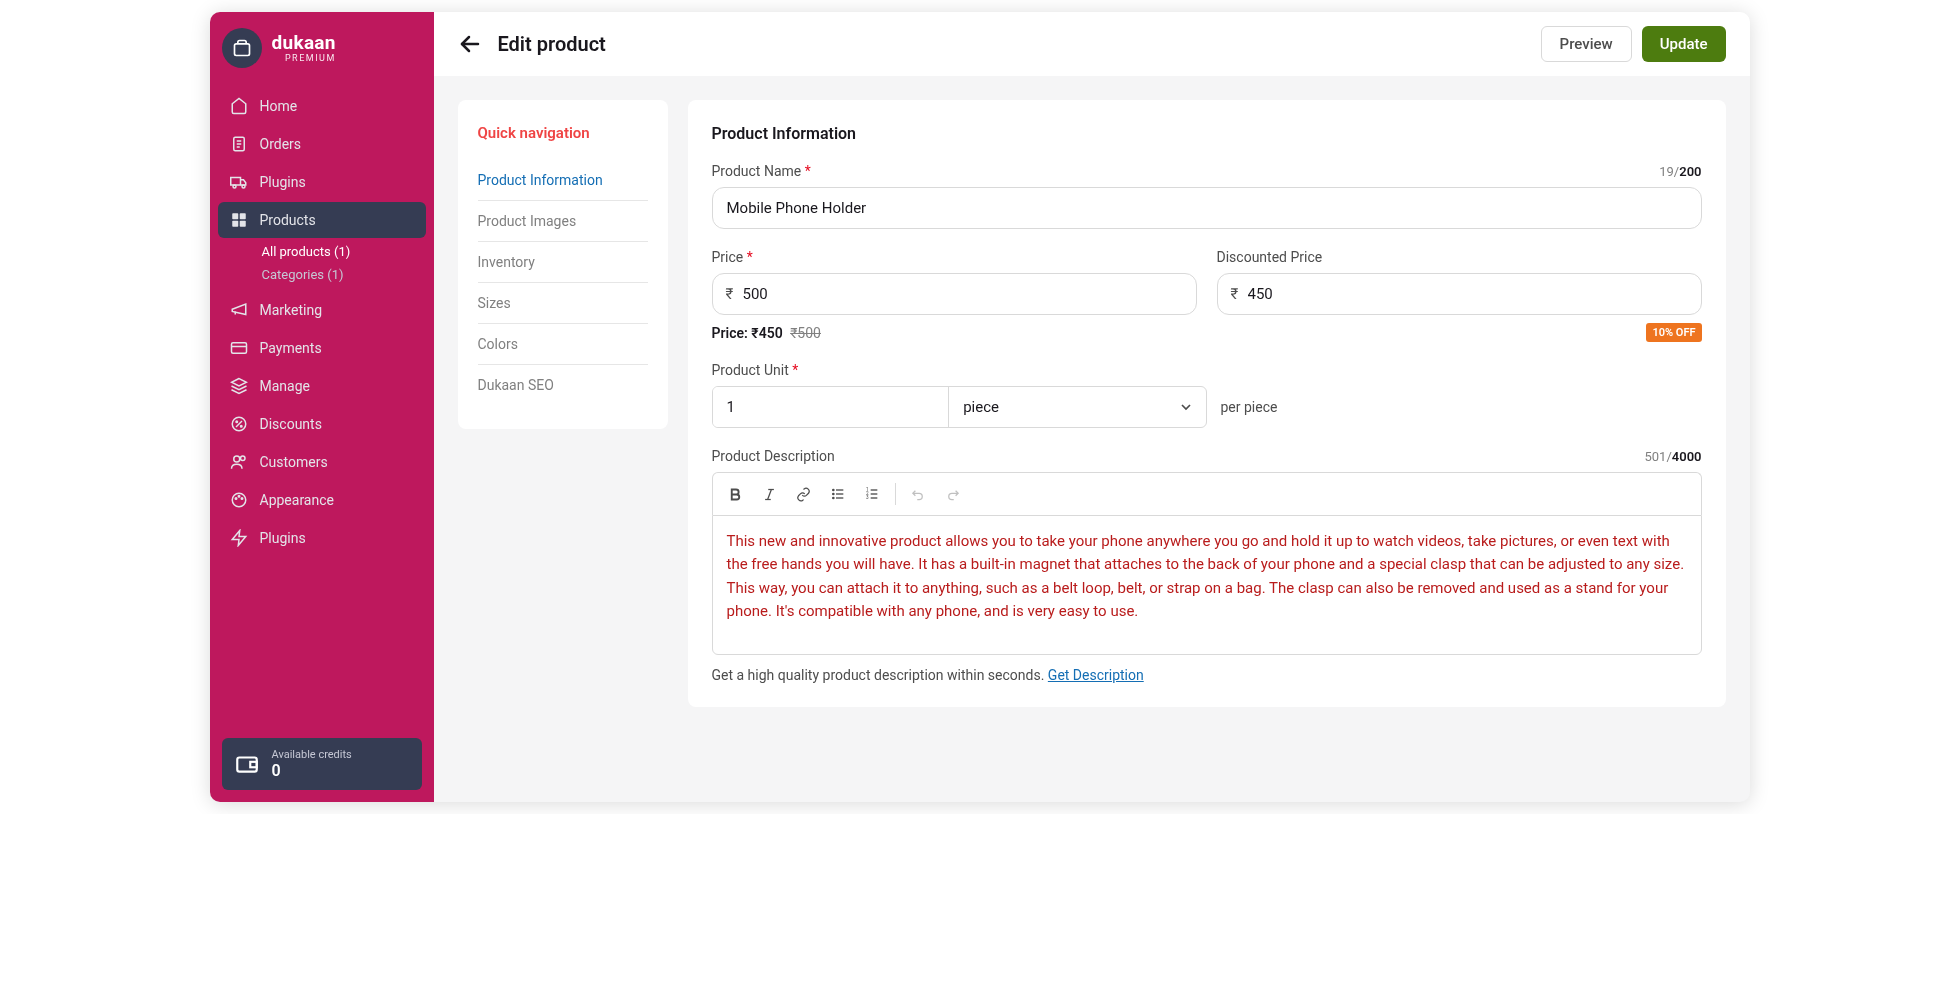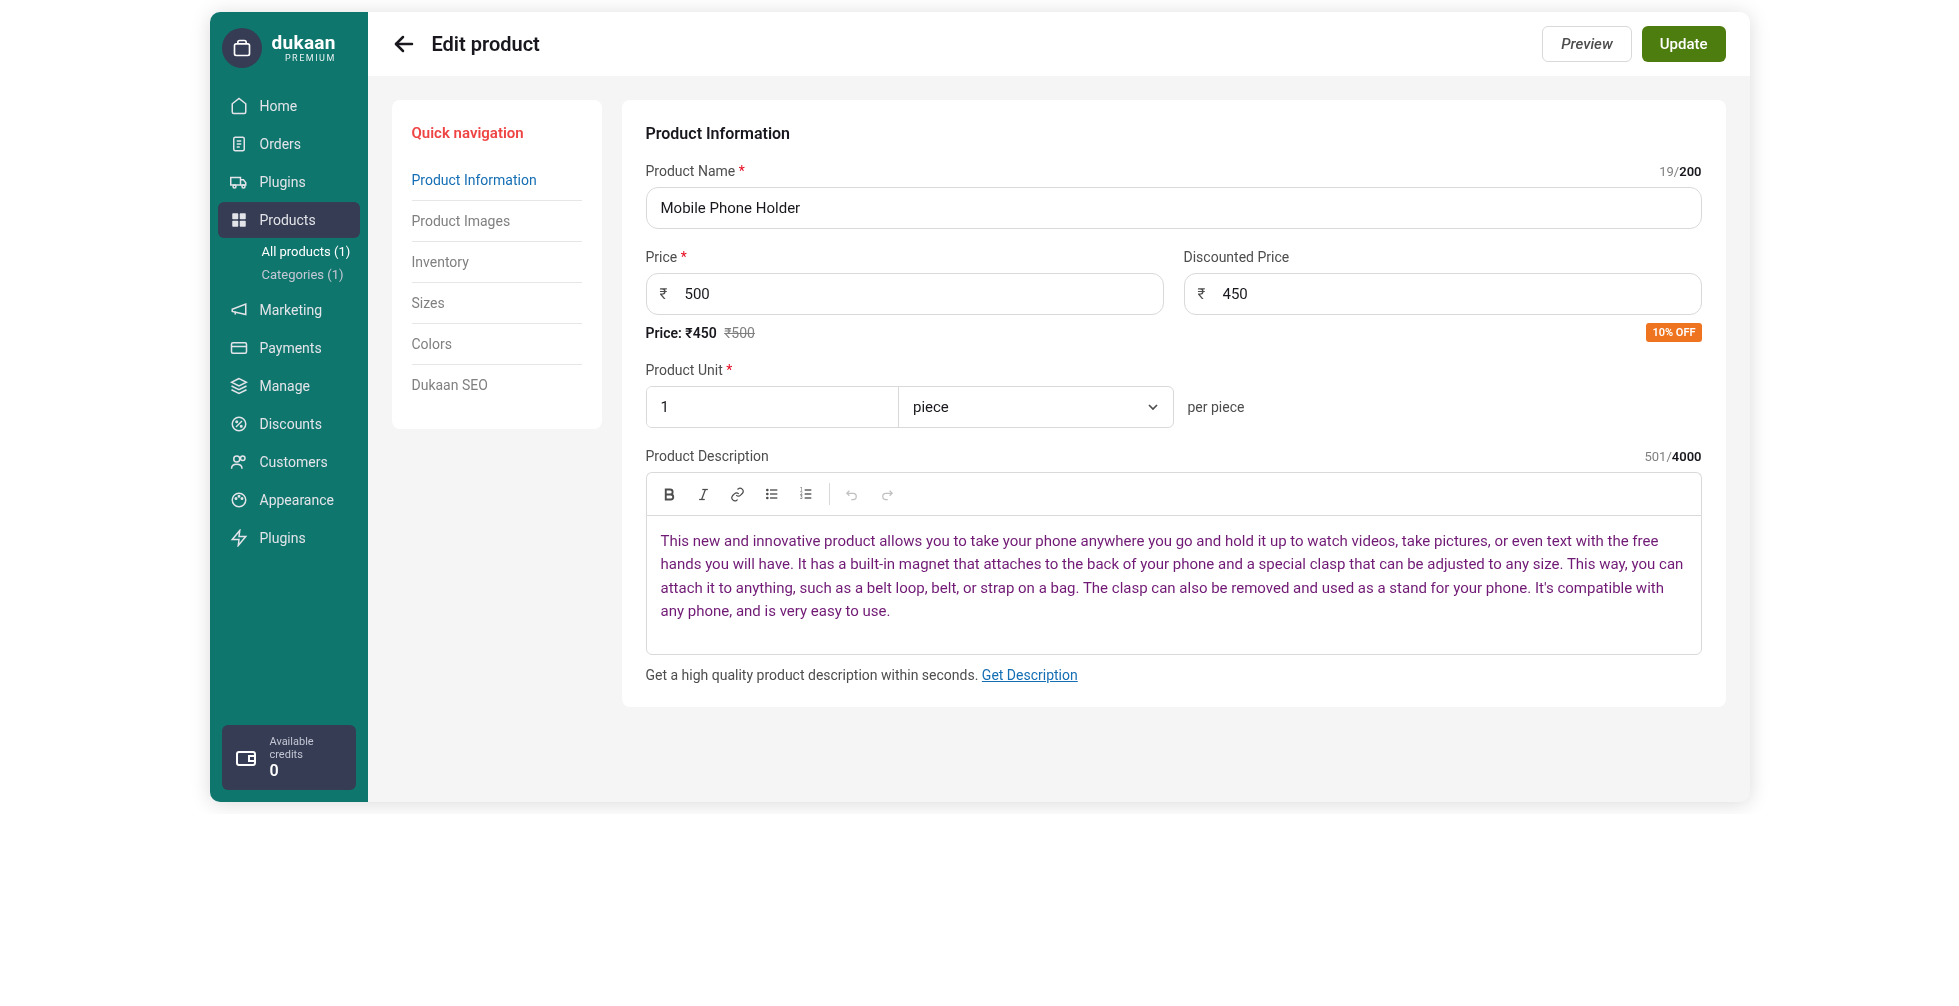--- a/index.html
+++ b/index.html
@@ -1,18 +1,18 @@
 <!DOCTYPE html>
 <html><head>
   <meta charset="utf-8">
   <style>
     * { margin: 0; padding: 0; box-sizing: border-box; font-family: -apple-system, BlinkMacSystemFont, 'Segoe UI', Roboto, sans-serif; }
     body { background: #fff; }
     .frame { width: 1540px; height: 790px; margin: 12px auto; border-radius: 10px; overflow: hidden; box-shadow: 0 2px 20px rgba(0,0,0,0.15); display: flex; background: #f5f5f6; }
-    .sidebar { width: 158px; background: #0f766e; color: #fff; display: flex; flex-direction: column; }
+    .sidebar { width: 224px; background: #be185d; color: #fff; display: flex; flex-direction: column; }
     .logo-area { padding: 16px 12px 20px; display: flex; align-items: center; gap: 10px; }
     .logo-badge { width: 40px; height: 40px; background: #353c53; border-radius: 50%; display: flex; align-items: center; justify-content: center; }
     .logo-text { display: flex; flex-direction: column; line-height: 1.1; }
     .brand { font-size: 19px; font-weight: 700; letter-spacing: 0.3px; }
     .premium { font-size: 9px; letter-spacing: 1.5px; text-align: right; opacity: 0.9; }
     .nav { flex: 1; padding: 0 8px; overflow-y: auto; }
     .nav-item { display: flex; align-items: center; gap: 12px; padding: 9px 12px; border-radius: 6px; font-size: 14px; color: #e3e4e9; cursor: pointer; margin-bottom: 2px; }
     .nav-item.active { background: #353c53; }
     .nav-item svg { flex-shrink: 0; }
     .subnav { padding-left: 44px; margin-bottom: 6px; }
@@ -21,21 +21,21 @@
     .credits-box { margin: 12px; padding: 10px 12px; background: #353c53; border-radius: 6px; display: flex; align-items: center; gap: 12px; }
     .credits-label { font-size: 11px; color: #c5c7d4; }
     .credits-value { font-size: 16px; font-weight: 600; }
     .main { flex: 1; display: flex; flex-direction: column; overflow: hidden; }
     .header { height: 64px; background: #fff; display: flex; align-items: center; padding: 0 24px; justify-content: space-between; border-bottom: 1px solid transparent; }
     .header-left { display: flex; align-items: center; gap: 16px; }
     .back-btn { cursor: pointer; display: flex; align-items: center; }
     .page-title { font-size: 20px; font-weight: 600; color: #1a181e; }
     .header-right { display: flex; gap: 10px; }
     .btn { padding: 8px 18px; border-radius: 6px; font-size: 15px; font-weight: 500; cursor: pointer; border: none; }
-    .btn-outline { background: #fff; border: 1px solid #d9d9d9; color: #4d4d4d; font-style: italic; }
+    .btn-outline { background: #fff; border: 1px solid #d9d9d9; color: #4d4d4d; }
     .btn-primary { background: #4d7c0f; color: #fff; }
     .content { flex: 1; padding: 24px; display: flex; gap: 20px; overflow-y: auto; align-items: flex-start; }
     .quick-nav { width: 210px; background: #fff; border-radius: 8px; padding: 24px 20px; flex-shrink: 0; }
     .quick-nav h3 { font-size: 15px; font-weight: 600; color: #ef4444; margin-bottom: 18px; }
     .qn-item { font-size: 14px; padding: 12px 0; border-bottom: 1px solid #e6e6e6; color: #808080; cursor: pointer; }
     .qn-item:last-child { border-bottom: none; }
     .qn-item.active { color: #146eb4; }
     .product-panel { flex: 1; display: flex; flex-direction: column; gap: 20px; }
     .card { background: #fff; border-radius: 8px; padding: 24px; }
     .card h3 { font-size: 16px; font-weight: 600; color: #1a181e; margin-bottom: 20px; }
@@ -44,36 +44,36 @@
     .form-label { font-size: 14px; color: #4d4d4d; }
     .form-label .req { color: #e50b20; }
     .char-count { font-size: 13px; color: #808080; }
     .char-count .limit { font-weight: 600; color: #1a181e; }
     .text-input { width: 100%; height: 42px; border: 1px solid #d9d9d9; border-radius: 12px; padding: 0 14px; font-size: 15px; color: #1a181e; }
     .row-2 { display: flex; gap: 20px; }
     .col-half { flex: 1; }
     .col-small { width: 50%; }
     .price-input { position: relative; }
     .currency { position: absolute; left: 14px; top: 50%; transform: translateY(-50%); color: #4d4d4d; font-size: 15px; }
-    .price-input input { padding-left: 38px; }
+    .price-input input { padding-left: 30px; }
     .price-display { display: flex; justify-content: space-between; align-items: center; margin-top: 8px; }
     .price-text { font-size: 14px; color: #1a181e; font-weight: 600; }
     .price-text .strike { text-decoration: line-through; color: #808080; font-weight: 400; margin-left: 4px; }
     .discount-badge { background: #ee741f; color: #fff; font-size: 11px; font-weight: 600; padding: 3px 6px; border-radius: 3px; }
     .unit-row { display: flex; align-items: center; gap: 14px; }
     .unit-combo { display: flex; width: 50%; border: 1px solid #d9d9d9; border-radius: 6px; overflow: hidden; }
     .unit-num { width: 48%; border: none; border-right: 1px solid #d9d9d9; height: 40px; padding: 0 14px; font-size: 15px; border-radius: 0; }
     .unit-select { flex: 1; position: relative; display: flex; align-items: center; padding: 0 14px; font-size: 15px; color: #1a181e; cursor: pointer; }
     .unit-select svg { position: absolute; right: 12px; }
     .per-text { font-size: 14px; color: #4d4d4d; }
     .editor-toolbar { display: flex; align-items: center; gap: 4px; padding: 4px 8px; border: 1px solid #d9d9d9; border-bottom: none; border-radius: 6px 6px 0 0; }
     .tb-btn { width: 30px; height: 34px; display: flex; align-items: center; justify-content: center; cursor: pointer; color: #4d4d4d; border-radius: 4px; }
     .tb-btn.disabled { opacity: 0.35; cursor: not-allowed; }
     .tb-divider { width: 1px; height: 22px; background: #d9d9d9; margin: 0 4px; }
-    .editor-body { border: 1px solid #d9d9d9; border-radius: 0 0 6px 6px; padding: 14px; min-height: 140px; font-size: 15px; color: #701a75; line-height: 1.55; }
+    .editor-body { border: 1px solid #d9d9d9; border-radius: 0 0 6px 6px; padding: 14px; min-height: 140px; font-size: 15px; color: #b91c1c; line-height: 1.55; }
     .desc-footer { font-size: 14px; color: #4d4d4d; margin-top: 12px; }
     .desc-footer a { color: #146eb4; text-decoration: underline; cursor: pointer; }
   </style>
 </head>
 <body>
 
 <div class="frame">
   <aside class="sidebar">
     <div class="logo-area">
       <div class="logo-badge">

